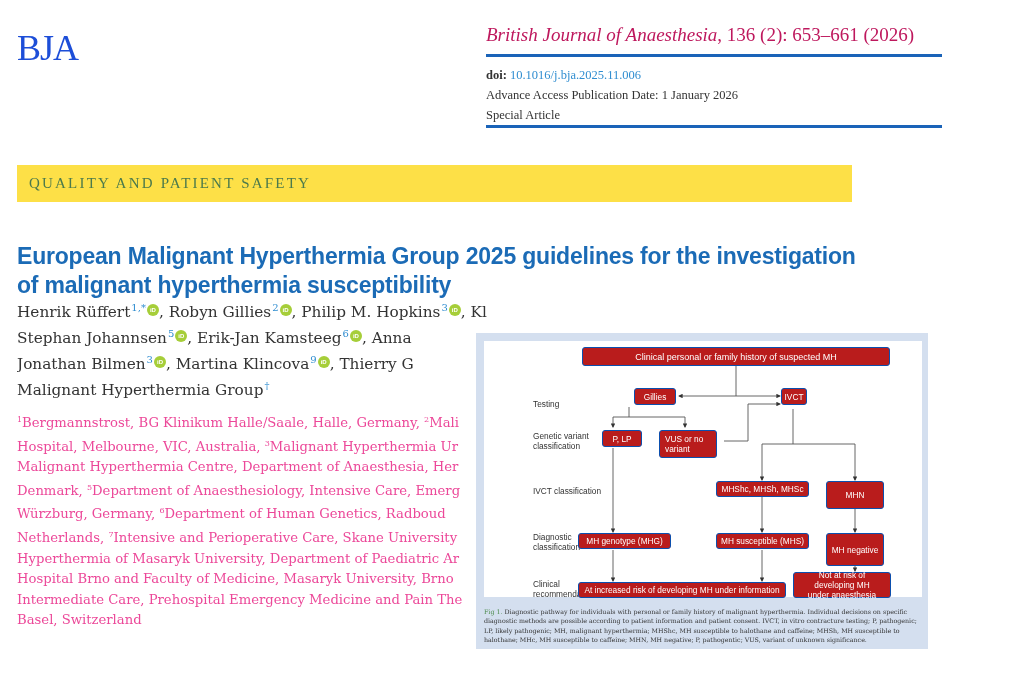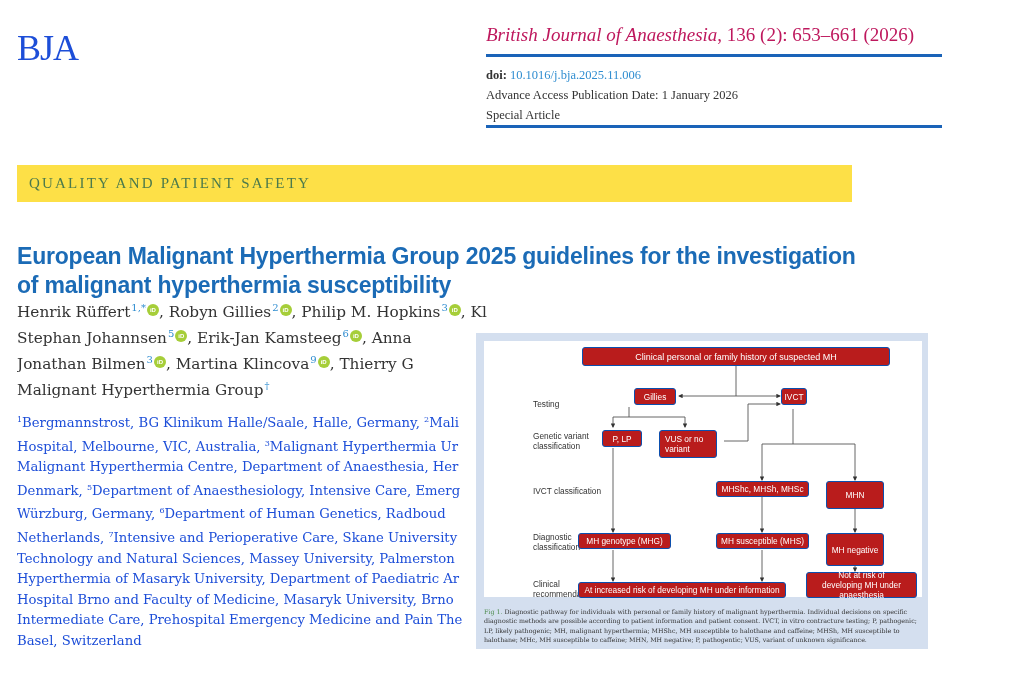--- a/index.html
+++ b/index.html
@@ -41,21 +41,21 @@
   }
   .authors .line { height: 26px; }
   sup.aff { color: #2f8dd0; font-size: 10px; vertical-align: 6px; margin-left: 1px; }
   .orcid {
     display: inline-block; width: 12px; height: 12px; border-radius: 50%;
     background: #a6ce39; color: #fff; font-family: "Liberation Sans", sans-serif; font-size: 6px;
     line-height: 12px; text-align: center; vertical-align: 5px; margin-left: 1px; font-weight: bold;
   }
   .affiliations {
     position: absolute; left: 17px; top: 410px; width: 458px;
-    font-family: "DejaVu Serif", serif; font-size: 13.2px; line-height: 20.6px; color: #1d4ed8;
+    font-family: "DejaVu Serif", serif; font-size: 13.2px; line-height: 20.6px; color: #ec4899;
     white-space: nowrap; overflow: hidden;
   }
   .affiliations sup { font-size: 8px; vertical-align: 5px; }
 
   .figure-panel {
     position: absolute; left: 476px; top: 333px; width: 452px; height: 316px;
     background: #d4dfef;
   }
   .figure-inner {
     position: absolute; left: 8px; top: 8px; width: 438px; height: 256px; background: #ffffff;
@@ -123,21 +123,20 @@
   </div>
 </div>
 
 <div class="affiliations">
   <div><sup>1</sup><span>Bergmannstrost, BG Klinikum Halle/Saale, Halle, Germany, </span><sup>2</sup><span>Mali</span></div>
   <div><span>Hospital, Melbourne, VIC, Australia, </span><sup>3</sup><span>Malignant Hyperthermia Ur</span></div>
   <div><span>Malignant Hyperthermia Centre, Department of Anaesthesia, Her</span></div>
   <div><span>Denmark, </span><sup>5</sup><span>Department of Anaesthesiology, Intensive Care, Emerg</span></div>
   <div><span>Würzburg, Germany, </span><sup>6</sup><span>Department of Human Genetics, Radboud</span></div>
   <div><span>Netherlands, </span><sup>7</sup><span>Intensive and Perioperative Care, Skane University</span></div>
-  <div><span>Technology and Natural Sciences, Massey University, Palmerston</span></div>
   <div><span>Hyperthermia of Masaryk University, Department of Paediatric Ar</span></div>
   <div><span>Hospital Brno and Faculty of Medicine, Masaryk University, Brno</span></div>
   <div><span>Intermediate Care, Prehospital Emergency Medicine and Pain The</span></div>
   <div><span>Basel, Switzerland</span></div>
 </div>
 
 <div class="figure-panel">
   <div class="figure-inner">
     <svg class="edges" width="438" height="256">
       <defs>
@@ -189,16 +188,16 @@
     <div class="node" style="left:150px; top:47px; width:42px; height:17px">Gillies</div>
     <div class="node" style="left:297px; top:47px; width:26px; height:17px">IVCT</div>
     <div class="node" style="left:118px; top:89px; width:40px; height:17px">P, LP</div>
     <div class="node left" style="left:175px; top:89px; width:58px; height:28px">VUS or no variant</div>
     <div class="node" style="left:232px; top:140px; width:93px; height:16px">MHShc, MHSh, MHSc</div>
     <div class="node" style="left:342px; top:140px; width:58px; height:28px">MHN</div>
     <div class="node" style="left:94px; top:192px; width:93px; height:16px">MH genotype (MHG)</div>
     <div class="node" style="left:232px; top:192px; width:93px; height:16px">MH susceptible (MHS)</div>
     <div class="node" style="left:342px; top:192px; width:58px; height:33px">MH negative</div>
     <div class="node" style="left:94px; top:241px; width:208px; height:16px">At increased risk of developing MH under information</div>
-    <div class="node" style="left:322px; top:231px; width:111px; height:26px; padding:0 13px">Not at risk of developing MH under anaesthesia</div>
+    <div class="node" style="left:309px; top:231px; width:98px; height:26px; padding:0 13px">Not at risk of developing MH under anaesthesia</div>
   </div>
   <div class="caption"><span class="fig-label">Fig 1.</span><span> Diagnostic pathway for individuals with personal or family history of malignant hyperthermia. Individual decisions on specific diagnostic methods are possible according to patient information and patient consent. IVCT, in vitro contracture testing; P, pathogenic; LP, likely pathogenic; MH, malignant hyperthermia; MHShc, MH susceptible to halothane and caffeine; MHSh, MH susceptible to halothane; MHc, MH susceptible to caffeine; MHN, MH negative; P, pathogentic; VUS, variant of unknown significance.</span></div>
 </div>
 
 </body></html>

